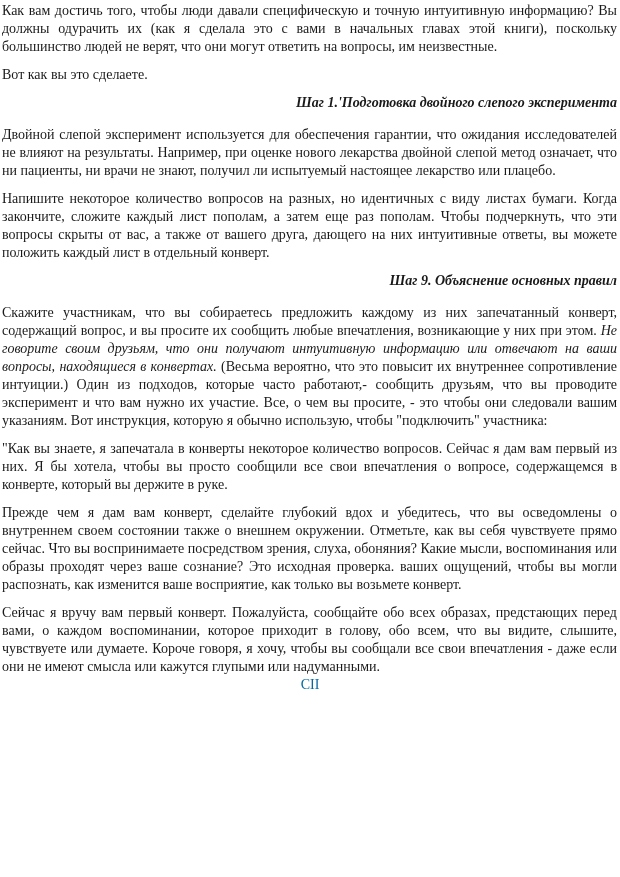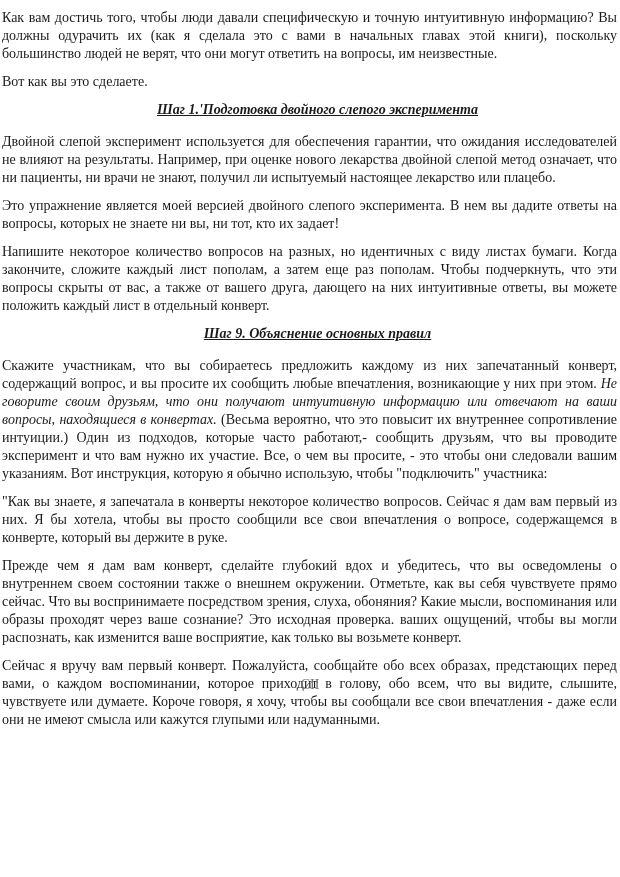--- a/index.html
+++ b/index.html
@@ -10,61 +10,59 @@
     width: 620px;
     height: 877px;
     background: #ffffff;
     overflow: hidden;
   }
   .page {
     position: relative;
     box-sizing: border-box;
     width: 620px;
     height: 698px;
-    padding: 9px 3px 24px 2px;
+    padding: 2px 3px 24px 2px;
     font-family: "Liberation Serif", "DejaVu Serif", serif;
     font-size: 14px;
     line-height: 18px;
     color: #1a1a1a;
   }
   .content p {
     margin: 0 0 10px 0;
     text-align: justify;
   }
   .content p.heading {
     font-weight: 700;
     font-style: italic;
-    text-align: center;
+    text-align: right;
     margin: 3px 0 14px 16px;
-    text-decoration: underline;
   }
   .seg-normal { font-style: normal; }
   .seg-italic { font-style: italic; }
   .seg-bold-italic { font-style: italic; font-weight: 700; }
   .footer {
     position: absolute;
     left: 0;
     right: 0;
     bottom: 4px;
     text-align: center;
     font-family: "Liberation Serif", "DejaVu Serif", serif;
     font-size: 14px;
-    color: #737373;
+    color: #0369a1;
   }
 </style>
 </head>
 <body style="background: rgb(255, 255, 255);">
 
 <div class="page" style="color: rgb(26, 26, 26);">
   <div class="content" id="doc-content">
       <p class="paragraph"><span class="seg-normal">Как вам достичь того, чтобы люди давали специфическую и точную интуитивную информацию? Вы должны одурачить их (как я сделала это с вами в начальных главах этой книги), поскольку большинство людей не верят, что они могут ответить на вопросы, им  неизвестные.</span></p>
       <p class="paragraph"><span class="seg-normal">Вот как вы это сделаете.</span></p>
       <p class="heading"><span class="seg-bold-italic">Шаг 1.'Подготовка двойного слепого эксперимента</span></p>
       <p class="paragraph"><span class="seg-normal">Двойной слепой эксперимент используется для обеспечения гарантии, что ожидания исследователей не влияют на результаты. Например, при оценке нового лекарства двойной слепой метод означает, что ни пациенты, ни врачи не знают, получил ли испытуемый настоящее лекарство или плацебо.</span></p>
-      <p class="paragraph"><span class="seg-normal">Это упражнение является моей версией двойного слепого эксперимента. В нем вы дадите ответы на вопросы, которых не знаете ни вы, ни тот, кто их задает!</span></p>
       <p class="paragraph"><span class="seg-normal">Напишите некоторое количество вопросов на разных, но идентичных с виду листах бумаги. Когда закончите, сложите каждый лист пополам, а затем еще раз пополам. Чтобы подчеркнуть, что эти вопросы скрыты от вас, а также от вашего друга, дающего на них интуитивные ответы, вы можете положить каждый лист в отдельный конверт.</span></p>
       <p class="heading"><span class="seg-bold-italic">Шаг 9. Объяснение основных правил</span></p>
       <p class="paragraph"><span class="seg-normal">Скажите участникам, что вы собираетесь предложить каждому из них запечатанный конверт, содержащий вопрос, и вы просите их сообщить любые впечатления, возникающие у них при этом. </span><span class="seg-italic">Не говорите своим друзьям, что они получают интуитивную информацию или отвечают на ваши вопросы, находящиеся в конвертах.</span><span class="seg-normal"> (Весьма вероятно, что это повысит их внутреннее сопротивление интуиции.) Один из подходов, которые часто работают,- сообщить друзьям, что вы проводите эксперимент и что вам нужно их участие. Все, о чем вы просите, - это чтобы они следовали вашим указаниям. Вот инструкция, которую я обычно использую, чтобы "подключить" участника:</span></p>
       <p class="paragraph"><span class="seg-normal">"Как вы знаете, я запечатала в конверты некоторое количество вопросов. Сейчас я дам вам первый из них. Я бы хотела, чтобы вы просто сообщили все свои впечатления о вопросе, содержащемся в конверте, который вы держите в руке.</span></p>
       <p class="paragraph"><span class="seg-normal">Прежде чем я дам вам конверт, сделайте глубокий вдох и убедитесь, что вы осведомлены о внутреннем своем состоянии также о внешнем окружении. Отметьте, как вы себя чувствуете прямо сейчас. Что вы воспринимаете посредством зрения, слуха, обоняния? Какие мысли, воспоминания или образы проходят через ваше сознание? Это исходная проверка. ваших ощущений, чтобы вы могли распознать, как изменится ваше восприятие, как только вы возьмете конверт.</span></p>
       <p class="paragraph"><span class="seg-normal">Сейчас я вручу вам первый конверт. Пожалуйста, сообщайте обо всех образах, предстающих перед вами, о каждом воспоминании, которое приходит в голову, обо всем, что вы видите, слышите, чувствуете или думаете. Короче говоря, я хочу, чтобы вы сообщали все свои впечатления - даже если они не имеют смысла или кажутся глупыми или надуманными.</span></p>
     </div>
   <div class="footer">CII</div>
 </div>
 

